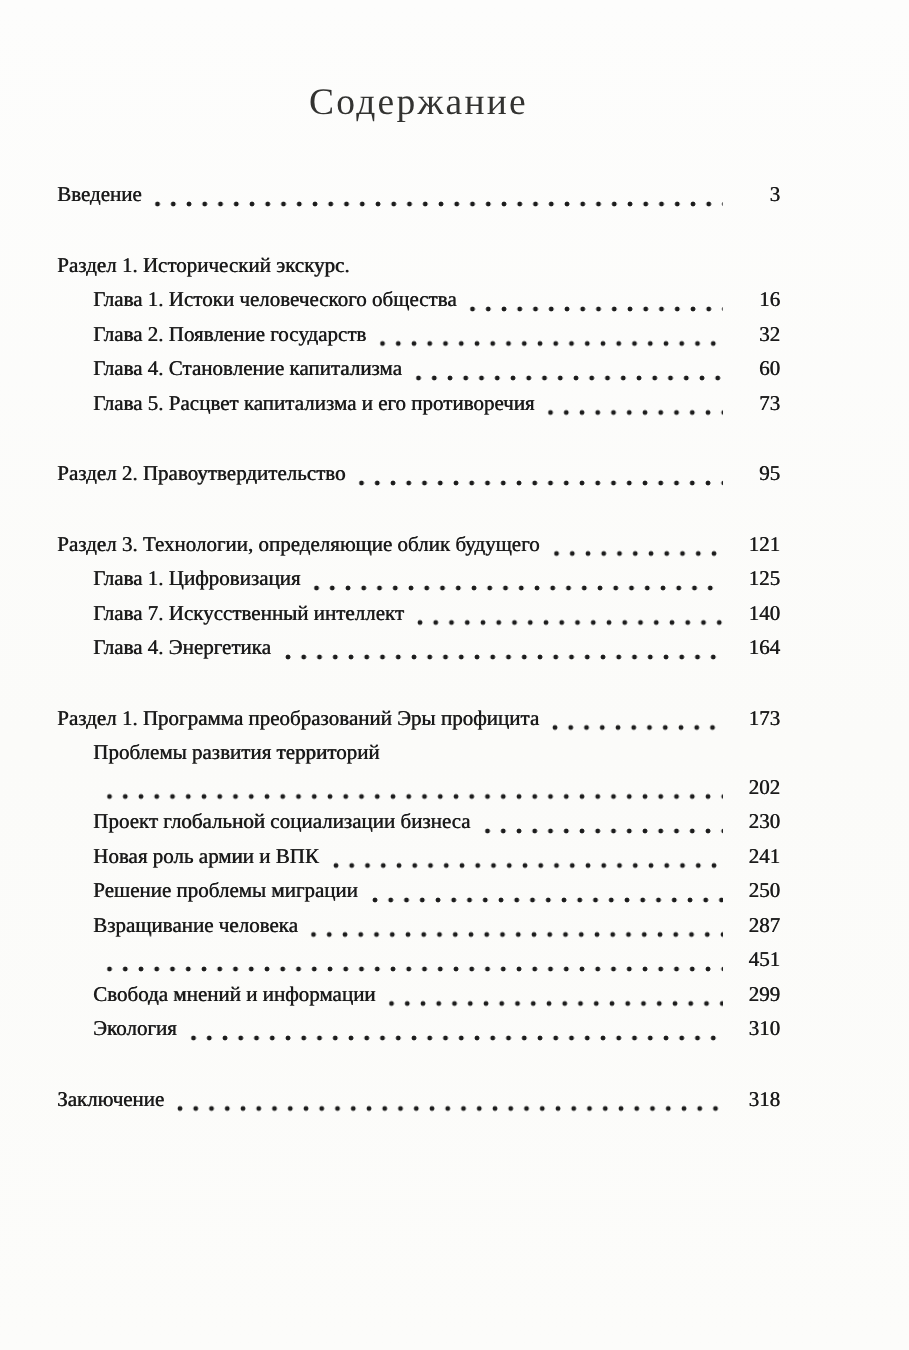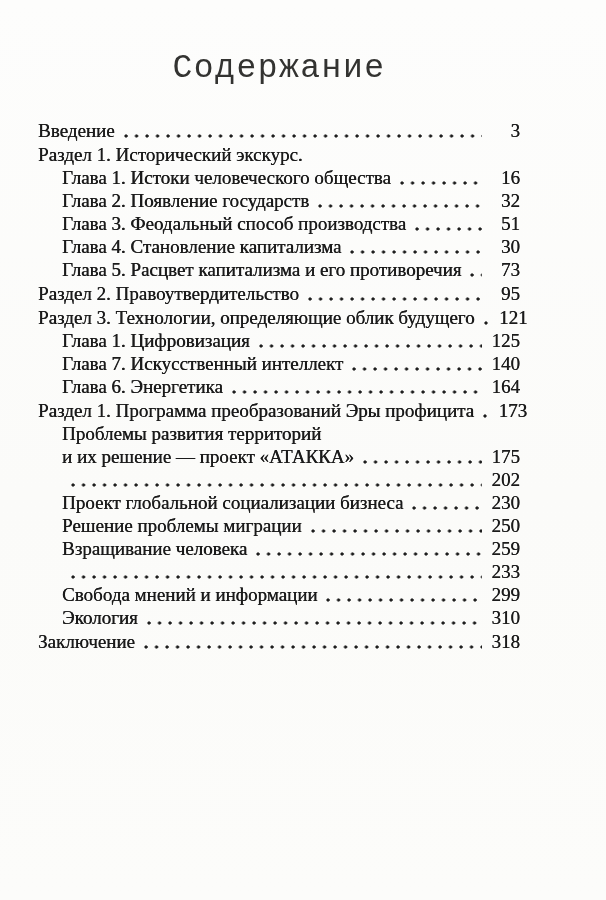--- a/index.html
+++ b/index.html
@@ -13,42 +13,42 @@
     height: 900px;
     box-sizing: border-box;
     background: linear-gradient(180deg, #fdfdfc 0%, #fbfbf9 55%, #fcfcfa 100%);
     color: #1b1b1b;
     font-family: "Liberation Serif", serif;
     padding: 52px 86px 0 38px;
     overflow: hidden;
   }
   .toc-title {
     margin: 0 0 33px 0;
-    font-family: Liberation Mono, monospace;
+    font-family: Liberation Serif, serif;
     font-weight: 400;
-    font-size: 33px;
+    font-size: 25px;
     line-height: 34px;
     letter-spacing: 1.5px;
     color: #333331;
     text-align: center;
   }
   .toc {
     width: 100%;
   }
   .toc-entry.gap {
-    margin-top: 1px;
+    margin-top: 24px;
   }
   .toc-entry.indent .toc-line {
     padding-left: 24px;
     align-items: center;
   }
   .toc-line {
     display: flex;
     align-items: baseline;
-    font-size: 19px;
+    font-size: 14px;
     line-height: 23px;
     white-space: nowrap;
     text-shadow: 0.35px 0 0 currentColor; 
   }
   .toc-label {
     flex: 0 1 auto;
     white-space: nowrap;
   }
   .toc-leader {
     flex: 1 1 0;
@@ -95,30 +95,23 @@
       </div>
       <div class="toc-entry indent">
         <div class="toc-line">
           <span class="toc-label">Глава 2. Появление государств</span>
           <span class="toc-leader"></span>
           <span class="toc-page">32</span>
         </div>
       </div>
       <div class="toc-entry indent">
         <div class="toc-line">
-          <span class="toc-label">Глава 3. Феодальный способ производства</span>
-          <span class="toc-leader"></span>
-          <span class="toc-page">51</span>
-        </div>
-      </div>
-      <div class="toc-entry indent">
-        <div class="toc-line">
           <span class="toc-label">Глава 4. Становление капитализма</span>
           <span class="toc-leader"></span>
-          <span class="toc-page">30</span>
+          <span class="toc-page">60</span>
         </div>
       </div>
       <div class="toc-entry indent">
         <div class="toc-line">
           <span class="toc-label">Глава 5. Расцвет капитализма и его противоречия</span>
           <span class="toc-leader"></span>
           <span class="toc-page">73</span>
         </div>
       </div>
       <div class="toc-entry gap">
@@ -144,73 +137,75 @@
       </div>
       <div class="toc-entry indent">
         <div class="toc-line">
           <span class="toc-label">Глава 7. Искусственный интеллект</span>
           <span class="toc-leader"></span>
           <span class="toc-page">140</span>
         </div>
       </div>
       <div class="toc-entry indent">
         <div class="toc-line">
-          <span class="toc-label">Глава 6. Энергетика</span>
+          <span class="toc-label">Глава 4. Энергетика</span>
           <span class="toc-leader"></span>
           <span class="toc-page">164</span>
         </div>
       </div>
       <div class="toc-entry gap">
         <div class="toc-line">
           <span class="toc-label">Раздел 1. Программа преобразований Эры профицита</span>
           <span class="toc-leader"></span>
           <span class="toc-page">173</span>
         </div>
       </div>
       <div class="toc-entry indent">
         <div class="toc-line">
           <span class="toc-label">Проблемы развития территорий</span>
         </div>
-        <div class="toc-line">
-          <span class="toc-label">и их решение — проект «АТАККА»</span>
-          <span class="toc-leader"></span>
-          <span class="toc-page">175</span>
-        </div>
       </div>
       <div class="toc-entry indent">
         <div class="toc-line">
           <span class="toc-leader"></span>
           <span class="toc-page">202</span>
         </div>
       </div>
       <div class="toc-entry indent">
         <div class="toc-line">
           <span class="toc-label">Проект глобальной социализации бизнеса</span>
           <span class="toc-leader"></span>
           <span class="toc-page">230</span>
         </div>
       </div>
       <div class="toc-entry indent">
         <div class="toc-line">
+          <span class="toc-label">Новая роль армии и ВПК</span>
+          <span class="toc-leader"></span>
+          <span class="toc-page">241</span>
+        </div>
+      </div>
+      <div class="toc-entry indent">
+        <div class="toc-line">
           <span class="toc-label">Решение проблемы миграции</span>
           <span class="toc-leader"></span>
           <span class="toc-page">250</span>
         </div>
       </div>
       <div class="toc-entry indent">
         <div class="toc-line">
           <span class="toc-label">Взращивание человека</span>
           <span class="toc-leader"></span>
-          <span class="toc-page">259</span>
-        </div>
-      </div>
-      <div class="toc-entry indent">
-        <div class="toc-line">
-          <span class="toc-leader"></span>
-          <span class="toc-page">233</span>
+          <span class="toc-page">287</span>
+        </div>
+      </div>
+      <div class="toc-entry indent">
+        <div class="toc-line">
+          <span class="toc-leader"></span>
+          <span class="toc-page">451</span>
         </div>
       </div>
       <div class="toc-entry indent">
         <div class="toc-line">
           <span class="toc-label">Свобода мнений и информации</span>
           <span class="toc-leader"></span>
           <span class="toc-page">299</span>
         </div>
       </div>
       <div class="toc-entry indent">

